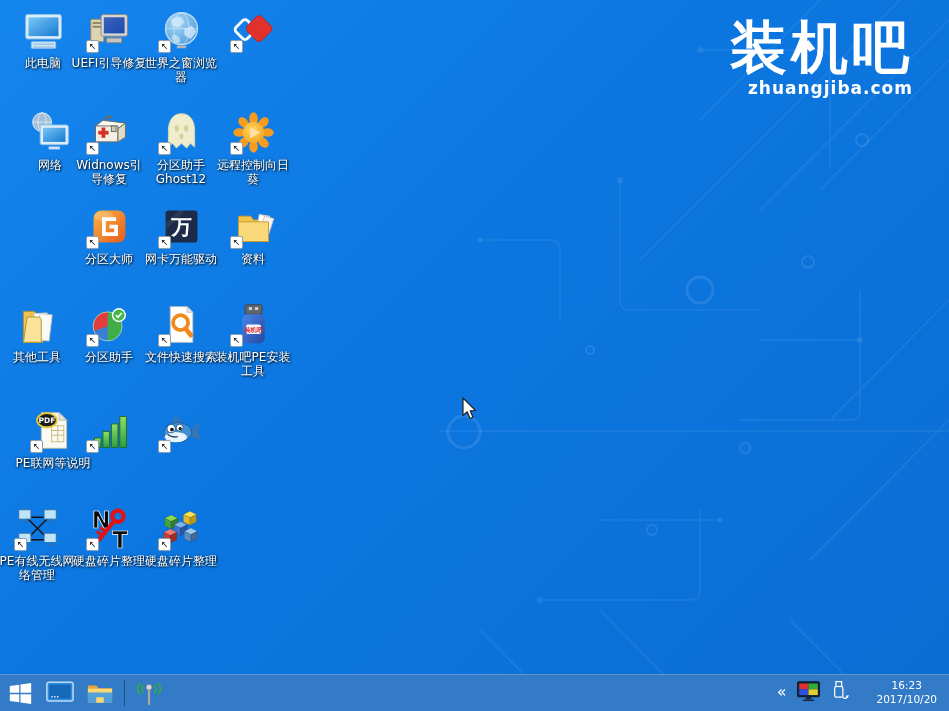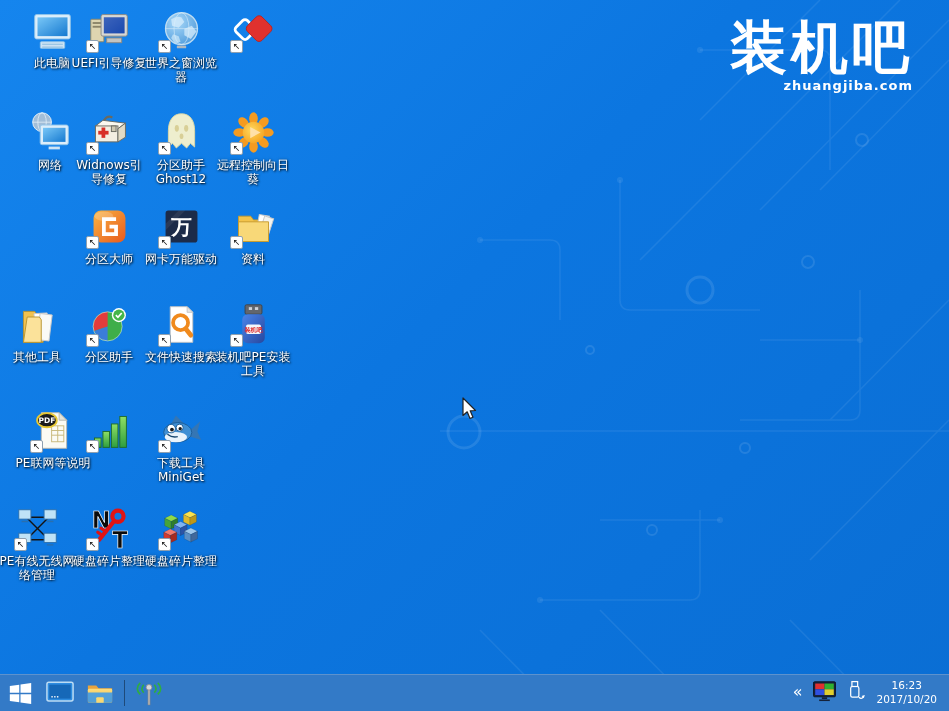--- a/index.html
+++ b/index.html
@@ -3,38 +3,38 @@
 <meta charset="utf-8">
 <style>
   html,body{margin:0;padding:0;width:949px;height:711px;overflow:hidden;
     font-family:"DejaVu Sans","Liberation Sans",sans-serif;}
   #stage{position:relative;width:949px;height:711px;overflow:hidden;
     background:linear-gradient(135deg,#1585ee 0%,#0c76e0 45%,#0a6ed4 100%);}
   #pattern{position:absolute;left:0;top:0;pointer-events:none;}
   
   #logo{position:absolute;top:16px;right:36px;text-align:right;color:#fff;}
   #logo .t{font-size:57px;font-weight:bold;letter-spacing:4px;line-height:1.12;}
-  #logo .s{font-size:13px;font-weight:bold;letter-spacing:1px;margin-top:-2px;}
+  #logo .s{font-size:17px;font-weight:bold;letter-spacing:1px;margin-top:-2px;}
   
   .cell{position:absolute;width:72px;display:flex;flex-direction:column;align-items:center;}
   .ico{position:relative;width:48px;height:48px;display:flex;align-items:center;justify-content:center;}
   .ico > svg{width:45px;height:45px;}
   .sc{position:absolute;left:1px;bottom:1px;width:13px;height:13px;background:#fff;
       border:1px solid #8fa0b0;border-radius:2px;display:flex;align-items:center;
       justify-content:center;font-size:9px;line-height:1;color:#111;box-sizing:border-box;}
   .lbl{margin-top:2px;width:96px;text-align:center;font-size:12px;line-height:1.2;color:#fff;
       white-space:pre-line;text-shadow:1px 1px 2px rgba(0,0,0,.9),0 0 3px rgba(0,0,0,.55);}
   
   #taskbar{position:absolute;left:0;bottom:0;width:949px;height:37px;background:#337ac7;
       border-top:1px solid #5d92cd;display:flex;align-items:center;box-sizing:border-box;}
   .tb-btn{width:40px;height:36px;display:flex;align-items:center;justify-content:center;}
   .tb-sep{width:1px;height:26px;background:#1e4a7a;margin:0 4px;}
   #tray{margin-left:auto;display:flex;align-items:center;gap:11px;padding-right:12px;color:#fff;}
   #tray .chev{font-size:16px;line-height:1;padding-bottom:2px;}
-  .clock{text-align:center;font-size:10.5px;line-height:1.3;}
+  .clock{text-align:center;font-size:10.5px;line-height:1.3;margin-left:16px;}
   #cursor{position:absolute;left:462px;top:397px;pointer-events:none;}
 </style>
 </head>
 <body>
 
 <div id="stage">
 
   <svg width="0" height="0" style="position:absolute">
       <defs>
     <linearGradient id="scr1" x1="0" y1="0" x2="1" y2="1">
@@ -105,21 +105,21 @@
         <circle cx="860" cy="340" r="3"></circle>
         <circle cx="720" cy="520" r="3"></circle>
     </g>
   </svg>
 
   <div id="logo">
     <div class="t">装机吧</div>
     <div class="s">zhuangjiba.com</div>
   </div>
 
-  <div class="cell" style="left:16px;top:6px">
+  <div class="cell" style="left:7px;top:6px">
     <div class="ico">
         <svg viewBox="0 0 48 48">
       <rect x="5" y="7" width="38" height="26" rx="2" fill="#dceefb" stroke="#8fc3ea"></rect>
       <rect x="8" y="10" width="32" height="20" fill="url(#scr1)"></rect>
       <rect x="11" y="36" width="26" height="7" rx="1" fill="#cfe4f4" stroke="#8fc3ea"></rect>
       <rect x="13" y="38" width="22" height="1.5" fill="#9cc6e4"></rect>
           <rect x="13" y="41" width="22" height="1.5" fill="#9cc6e4"></rect>
     </svg>
       </div>
     <div class="lbl">此电脑</div>
@@ -377,22 +377,20 @@
       <ellipse cx="20" cy="26" rx="15" ry="10.5" fill="#3f8fd4" stroke="#1c5c96"></ellipse>
       <ellipse cx="18" cy="31" rx="12" ry="5.5" fill="#e9f3fb"></ellipse>
       <circle cx="13" cy="22" r="4.5" fill="#ffffff" stroke="#1c5c96"></circle>
           <circle cx="13.8" cy="23" r="2" fill="#1a1a1a"></circle>
       <circle cx="22" cy="21" r="3.8" fill="#ffffff" stroke="#1c5c96"></circle>
           <circle cx="22.6" cy="22" r="1.8" fill="#1a1a1a"></circle>
       <path d="M9 28 q5 4 11 2.5" stroke="#17466e" stroke-width="1.5" fill="none"></path>
     </svg>
         <span class="sc">↖</span>
       </div>
-    <div class="lbl">下载工具
-MiniGet</div>
   </div>
 
   <div class="cell" style="left:1px;top:504px">
     <div class="ico">
         <svg viewBox="0 0 48 48">
       <g stroke="#141414" stroke-width="1.6">
         <line x1="12" y1="12" x2="36" y2="36"></line>
             <line x1="36" y1="12" x2="12" y2="36"></line>
         <line x1="12" y1="12" x2="36" y2="12"></line>
             <line x1="12" y1="36" x2="36" y2="36"></line>

